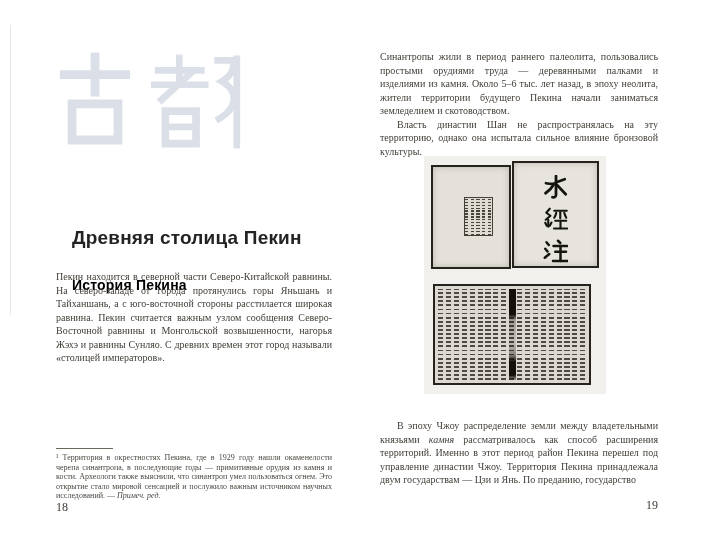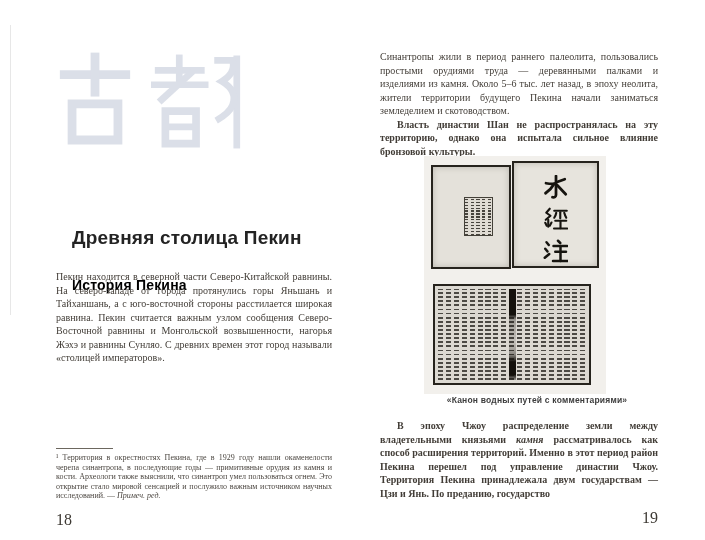--- a/index.html
+++ b/index.html
@@ -18,31 +18,31 @@
   .wm-glyph .stroke{fill:none;stroke:#dbdfe8;}
   .sr{position:absolute;width:1px;height:1px;overflow:hidden;clip:rect(0 0 0 0);white-space:nowrap;}
 
   .title{left:56px;top:211px;margin:16px;font-family:"Liberation Sans","DejaVu Sans",sans-serif;
          font-size:19px;font-weight:700;letter-spacing:.2px;color:#232323;}
   .heading{left:56px;top:261px;margin:16px;font-family:"Liberation Sans","DejaVu Sans",sans-serif;
          font-size:14px;font-weight:700;letter-spacing:.2px;color:#000000;}
 
   .body{width:276px;font-size:10px;line-height:13.5px;text-align:justify;}
   .body p{margin:0;}
-  .body p.indent{text-indent:17px;font-weight:bold;}
+  .body p.indent{text-indent:17px;}
   .body-left{left:56px;top:270px;}
   .body-right-top{left:28px;top:50px;width:278px;}
   .body-right-bottom{left:28px;top:419px;width:278px;}
 
   .fn-rule{left:56px;top:448px;width:57px;height:1px;background:#6c675f;}
   .footnote{left:56px;top:453px;width:276px;margin:0;font-size:8px;line-height:9.6px;
             text-align:justify;color:#4b4640;}
   .footnote i{font-style:italic;}
 
-  .pagenum{font-size:16px;color:#3d3933;margin-top:11px;}
+  .pagenum{font-size:12px;color:#3d3933;}
   .pagenum-left{left:56px;top:500px;}
   .pagenum-right{left:28px;top:498px;width:278px;text-align:right;}
 
   
   .photo-backdrop{left:72px;top:156px;width:182px;height:238px;background:#f2f0ec;}
   .cover{position:absolute;border:2px solid #26231d;background:#e4e1da;
          box-shadow:inset 0 0 6px rgba(60,55,45,.25);}
   .cover-left{left:79px;top:165px;width:76px;height:100px;}
   .cover-right{left:160px;top:161px;width:83px;height:103px;background:#e7e4dd;}
   .seal{position:absolute;left:31px;top:30px;width:27px;height:37px;border:1px solid #434038;
@@ -158,21 +158,20 @@
         </svg>
         <span class="sr">水經注</span>
       </div>
     </div>
 
     <div class="abs textpage">
       <div class="text-texture"></div>
       <div class="fold-strip"></div>
     </div>
 
-    <div class="abs caption">«Канон водных путей с комментариями»</div>
 
     <div class="abs body body-right-bottom">
       <p class="indent"><span>В эпоху Чжоу распределение земли между владетельными князьями </span><i class="term">камня</i><span> рассматривалось как способ расширения территорий. Именно в этот период район Пекина перешел под управление династии Чжоу. Территория Пекина принадлежала двум государствам — Цзи и Янь. По преданию, государство</span></p>
     </div>
 
     <div class="abs pagenum pagenum-right">19</div>
   </section>
 </div>
 
 </body></html>

